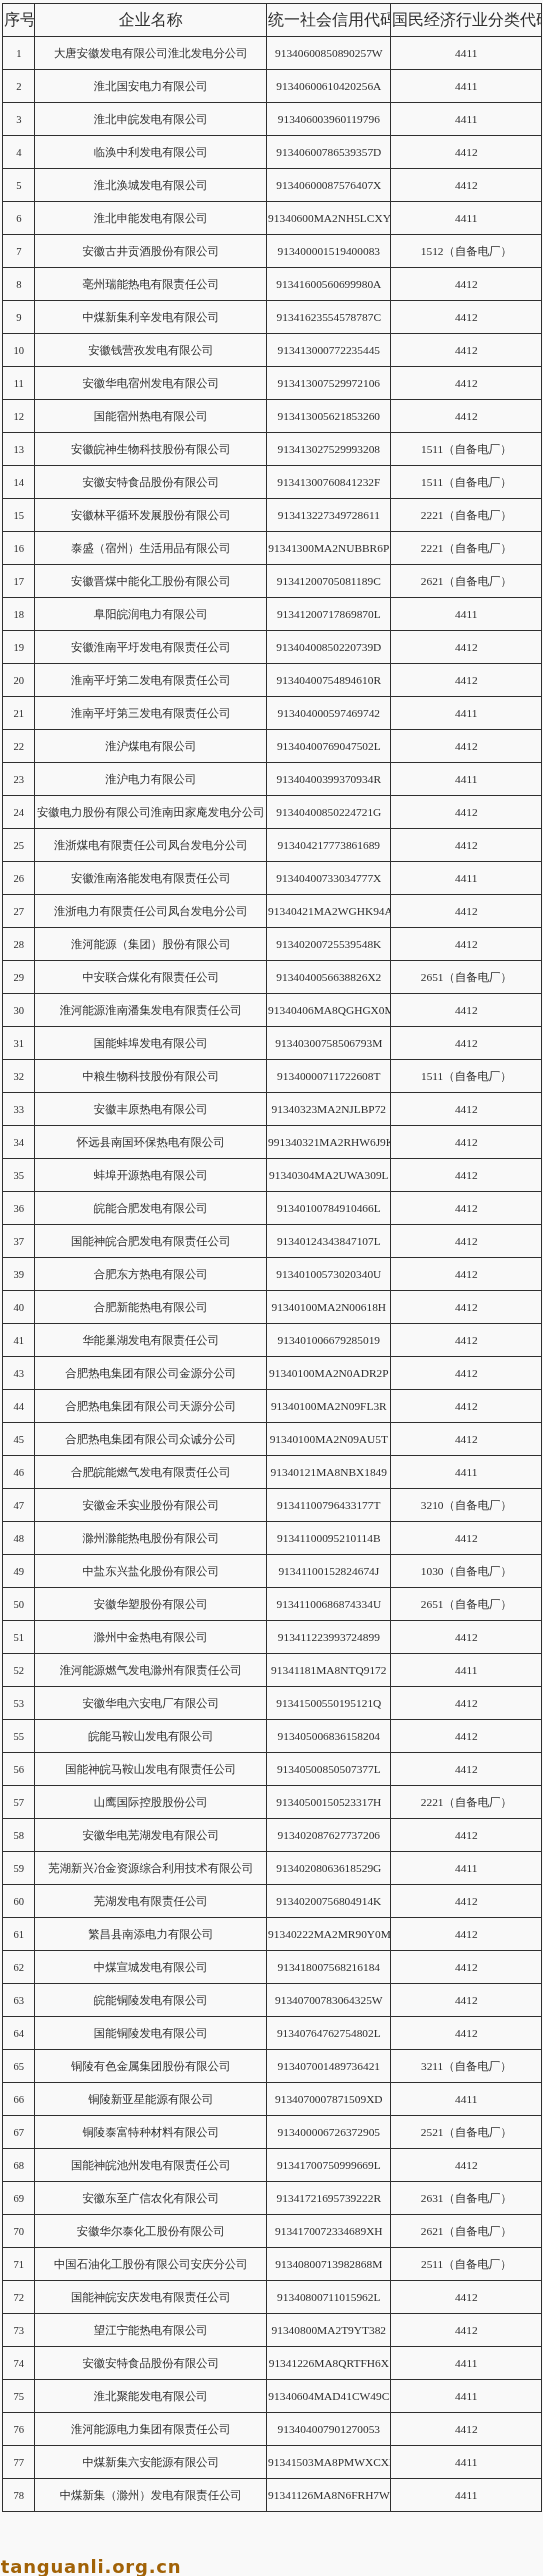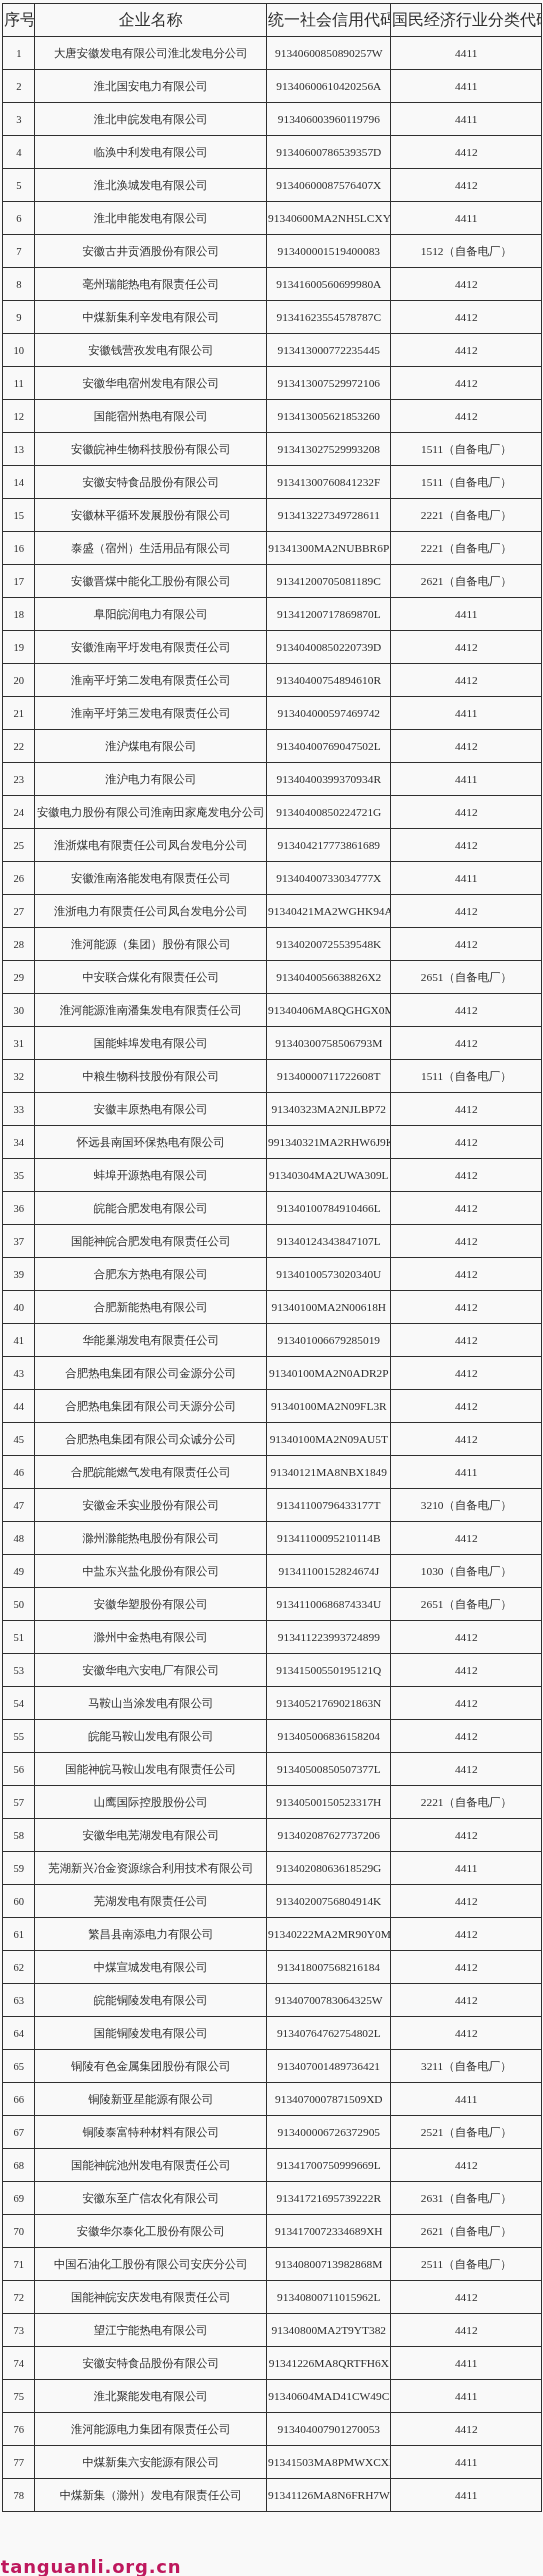--- a/index.html
+++ b/index.html
@@ -45,21 +45,21 @@
   td.col-credit_code { font-size: 11.4px; }
   td.col-industry_code { font-size: 11.4px; }
   .watermark {
     position: absolute;
     left: 0.8px;
     top: 2556px;
     font-family: "DejaVu Sans", sans-serif;
     font-weight: bold;
     font-size: 18px;
     letter-spacing: 0.8px;
-    color: #be185d;
+    color: #a16207;
     z-index: 5;
     user-select: none;
   }
 </style>
 </head>
 <body>
 
 <div class="table-wrap">
   <table>
     <colgroup>
@@ -365,29 +365,29 @@
           <td class="col-credit_code">91341100686874334U</td>
           <td class="col-industry_code">2651（自备电厂）</td>
         </tr>
         <tr>
           <td class="col-no">51</td>
           <td class="col-name">滁州中金热电有限公司</td>
           <td class="col-credit_code">913411223993724899</td>
           <td class="col-industry_code">4412</td>
         </tr>
         <tr>
+          <td class="col-no">52</td>
+          <td class="col-name">淮河能源燃气发电滁州有限责任公司</td>
+          <td class="col-credit_code">91341181MA8NTQ9172</td>
+          <td class="col-industry_code">4411</td>
+        </tr>
+        <tr>
           <td class="col-no">53</td>
           <td class="col-name">安徽华电六安电厂有限公司</td>
           <td class="col-credit_code">91341500550195121Q</td>
-          <td class="col-industry_code">4412</td>
-        </tr>
-        <tr>
-          <td class="col-no">54</td>
-          <td class="col-name">马鞍山当涂发电有限公司</td>
-          <td class="col-credit_code">91340521769021863N</td>
           <td class="col-industry_code">4412</td>
         </tr>
         <tr>
           <td class="col-no">55</td>
           <td class="col-name">皖能马鞍山发电有限公司</td>
           <td class="col-credit_code">913405006836158204</td>
           <td class="col-industry_code">4412</td>
         </tr>
         <tr>
           <td class="col-no">56</td>

